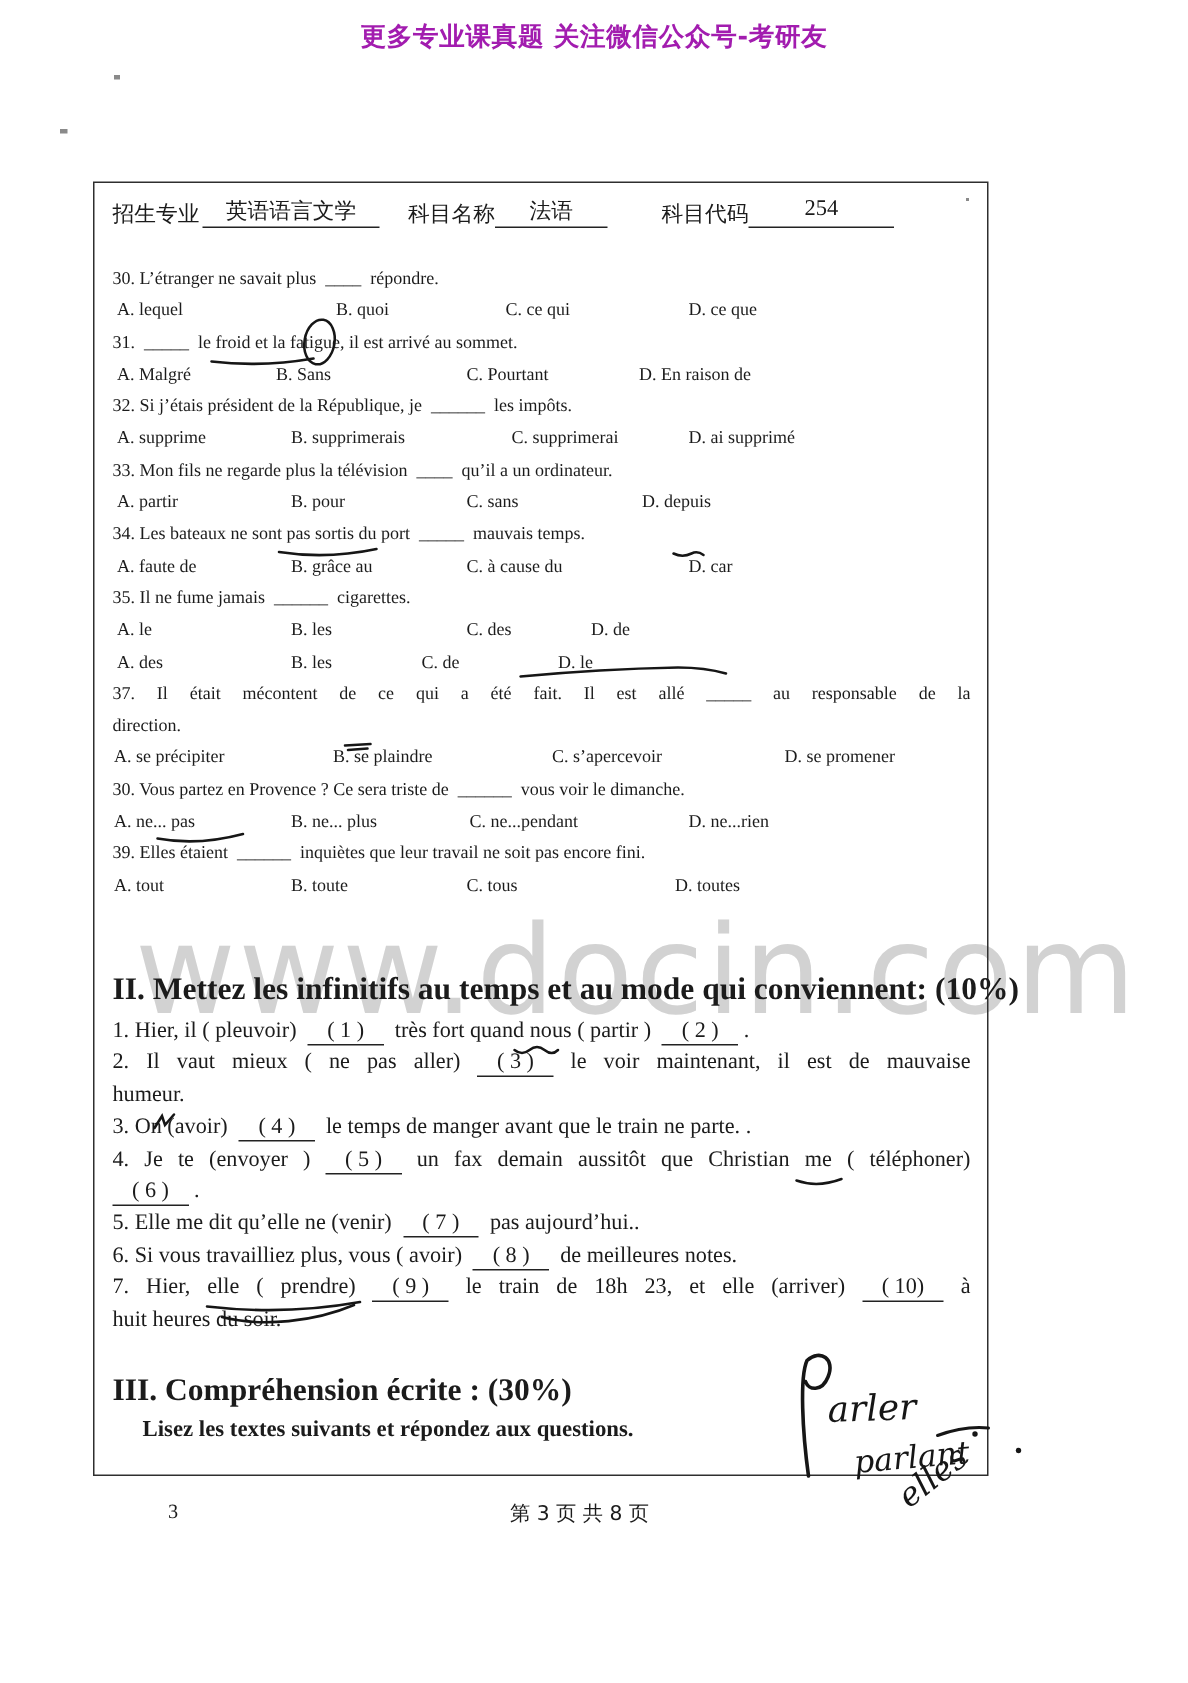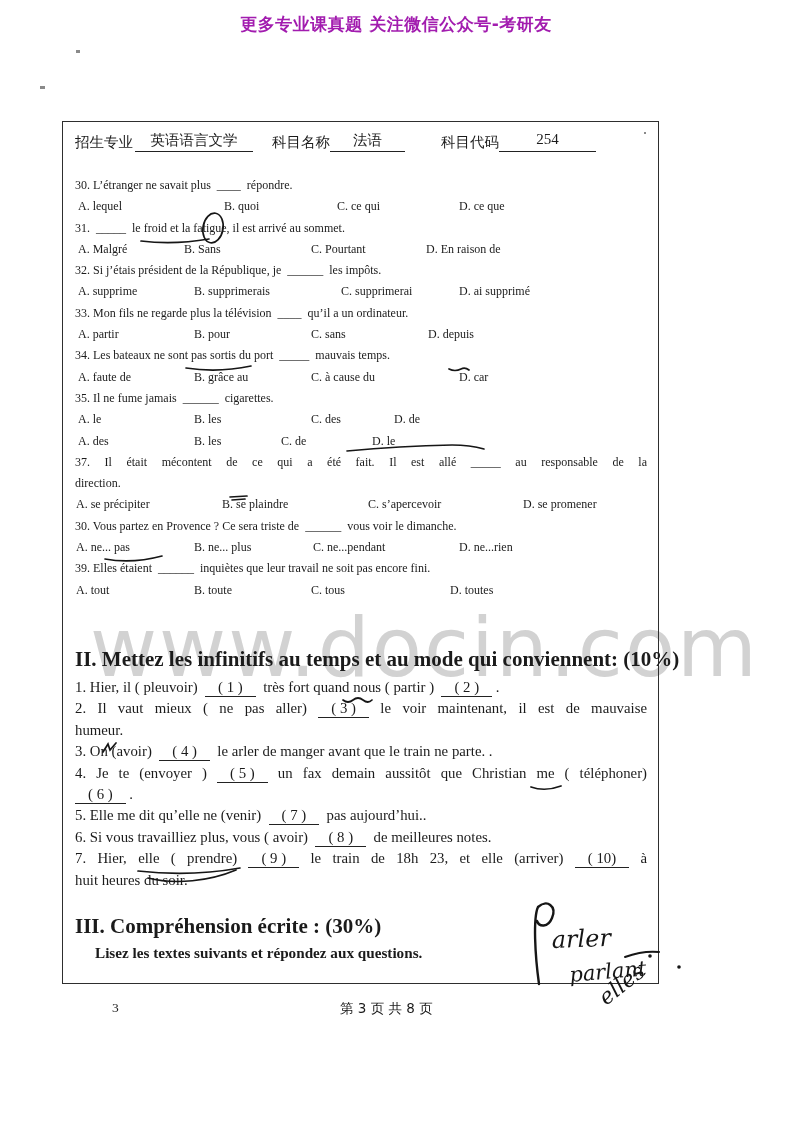--- a/index.html
+++ b/index.html
@@ -70,21 +70,21 @@
       <div class="line">39. Elles étaient  ______  inquiètes que leur travail ne soit pas encore fini.</div>
       <div class="line opts"><span style="left: 1px;">A. tout</span><span style="left: 119px;">B. toute</span><span style="left: 236px;">C. tous</span><span style="left: 335px; margin-left: 40px;">D. toutes</span></div>
     </div>
 
   <div class="content s2">
     <div class="sec-title">II. Mettez les infinitifs au temps et au mode qui conviennent: (10%)</div>
     <div id="s2-lines">
         <div class="line"><span>1. Hier, il ( pleuvoir)  </span><span class="bl">( 1 )</span><span>  très fort quand nous ( partir )  </span><span class="bl">( 2 )</span><span> .</span></div>
         <div class="line jl"><span>2. Il vaut mieux ( ne pas aller)  </span><span class="bl">( 3 )</span><span>  le voir maintenant, il est de mauvaise</span></div>
         <div class="line"><span>humeur.</span></div>
-        <div class="line"><span>3. On (avoir)  </span><span class="bl">( 4 )</span><span>  le arler de manger avant que le train ne parte. .</span></div>
+        <div class="line"><span>3. On (avoir)  </span><span class="bl">( 4 )</span><span>  le temps de manger avant que le train ne parte. .</span></div>
         <div class="line jl"><span>4. Je te (envoyer )  </span><span class="bl">( 5 )</span><span>  un fax demain aussitôt que Christian me ( téléphoner)</span></div>
         <div class="line"><span class="bl">( 6 )</span><span> .</span></div>
         <div class="line"><span>5. Elle me dit qu’elle ne (venir)  </span><span class="bl">( 7 )</span><span>  pas aujourd’hui..</span></div>
         <div class="line"><span>6. Si vous travailliez plus, vous ( avoir)  </span><span class="bl">( 8 )</span><span>  de meilleures notes.</span></div>
         <div class="line jl"><span>7. Hier, elle ( prendre)  </span><span class="bl">( 9 )</span><span>  le train de 18h 23, et elle (arriver)  </span><span class="bl">( 10)</span><span>  à</span></div>
         <div class="line"><span>huit heures du soir.</span></div>
       </div>
   </div>
 
   <div class="content s3">

